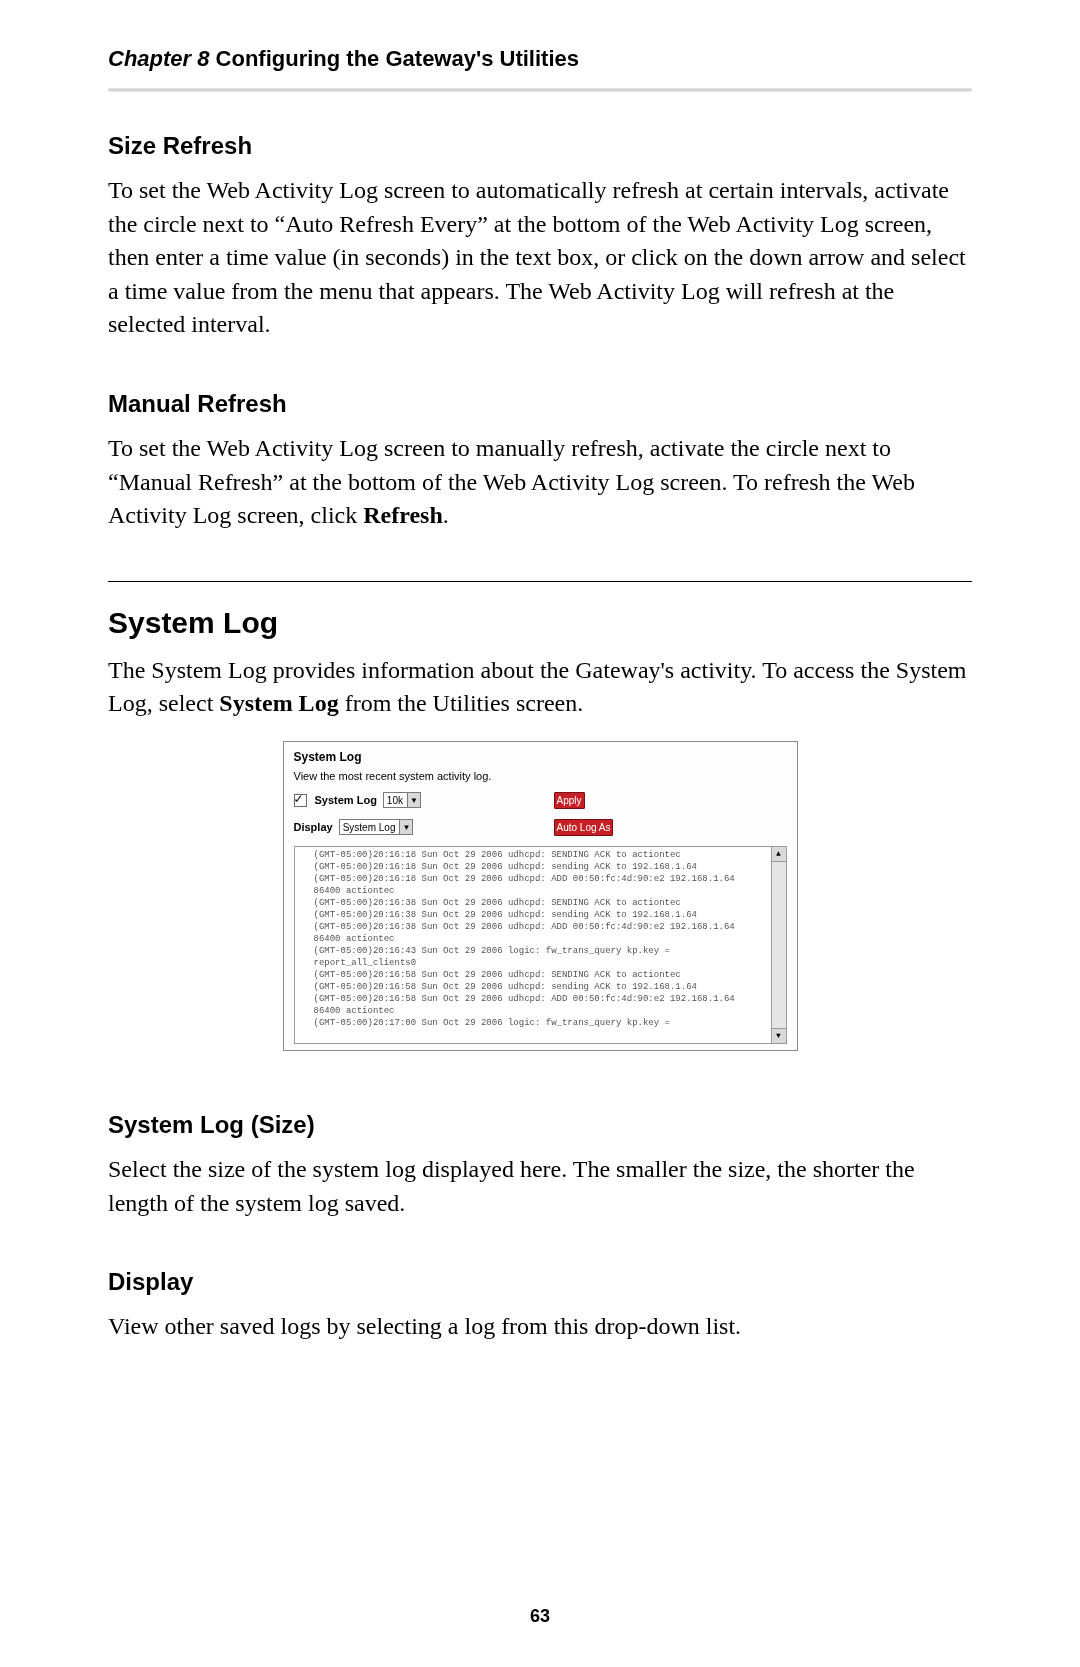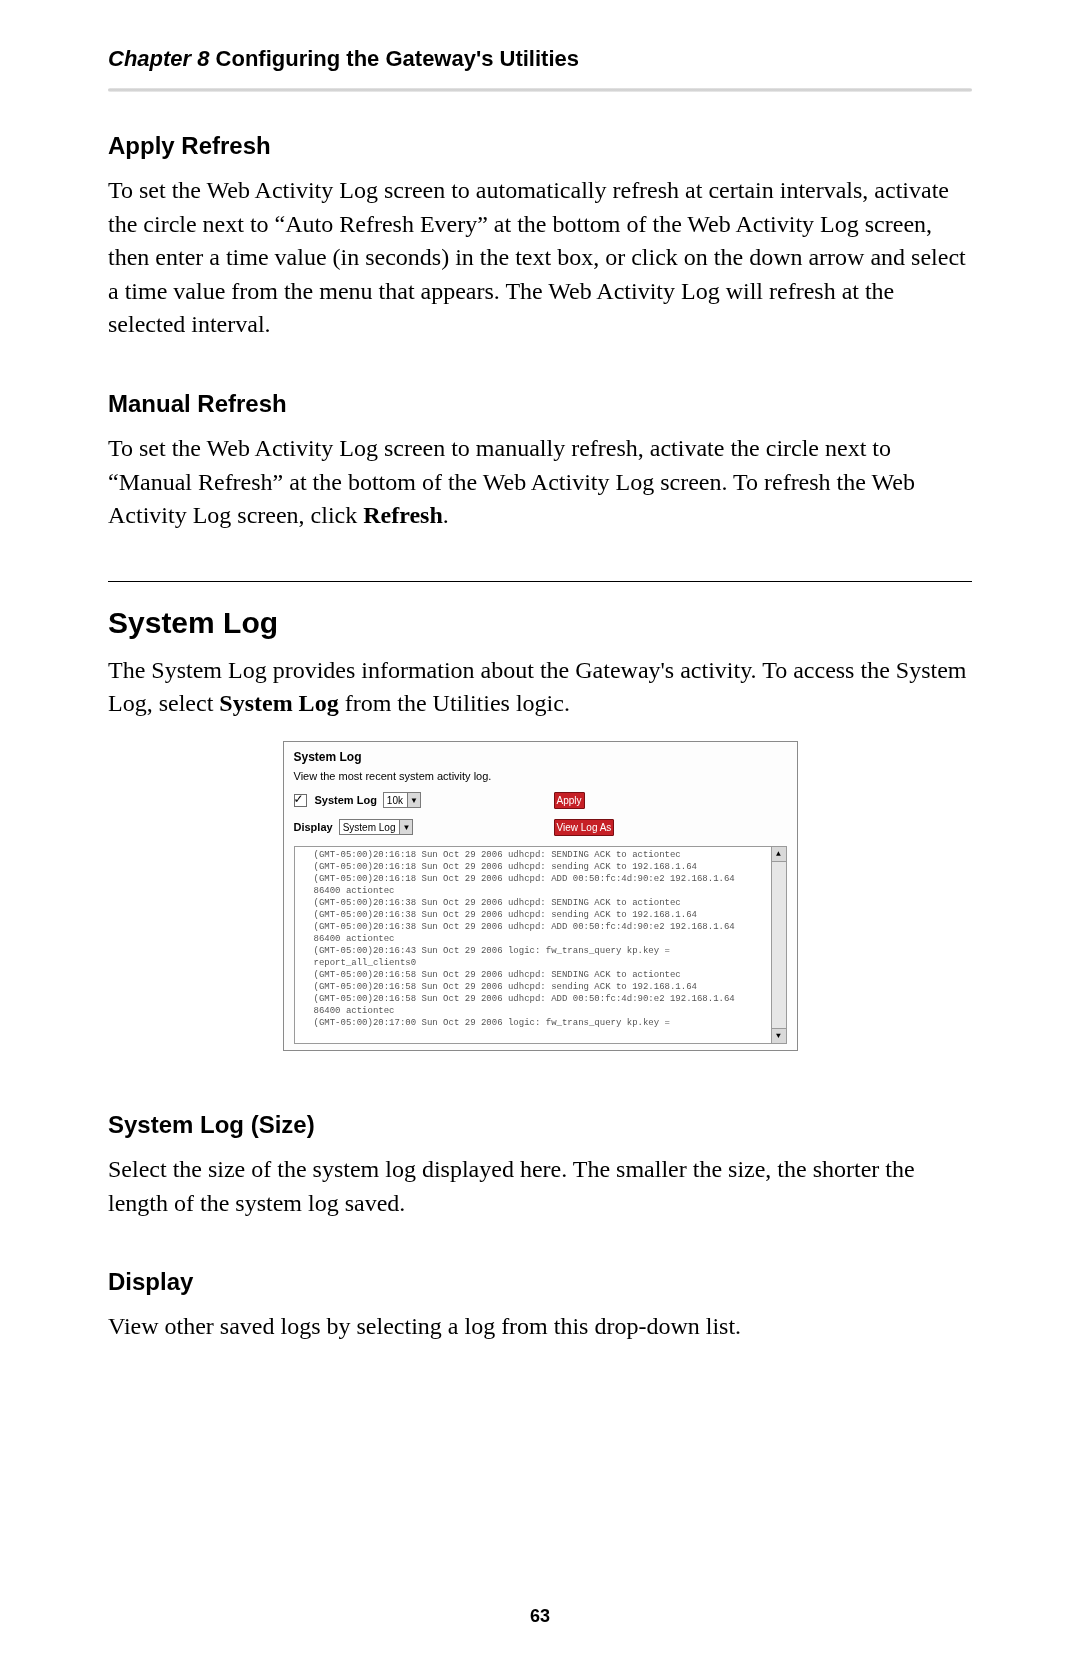--- a/index.html
+++ b/index.html
@@ -212,33 +212,33 @@
 
 <div class="page">
 
   <div class="chapter-header">
     <span class="chap-label">Chapter 8</span><span>  Configuring the Gateway's Utilities</span>
   </div>
   <div class="header-rule"></div>
 
   <div class="body">
 
-    <div class="h-sub">Apply Refresh</div>
+    <div class="h-sub">Size Refresh</div>
     <p class="para">To set the Web Activity Log screen to automatically refresh at certain intervals, activate the circle next to “Auto Refresh Every” at the bottom of the Web Activity Log screen, then enter a time value (in seconds) in the text box, or click on the down arrow and select a time value from the menu that appears. The Web Activity Log will refresh at the selected interval.</p>
 
     <div class="h-sub">Manual Refresh</div>
     <p class="para">
       <span>To set the Web Activity Log screen to manually refresh, activate the circle next to “Manual Refresh” at the bottom of the Web Activity Log screen. To refresh the Web Activity Log screen, click </span><b>Refresh</b><span>.</span>
     </p>
 
     <hr class="hr-thin">
 
     <div class="h-major">System Log</div>
     <p class="para-tight">
-      <span>The System Log provides information about the Gateway's activity. To access the System Log, select </span><b>System Log</b><span> from the Utilities logic.</span>
+      <span>The System Log provides information about the Gateway's activity. To access the System Log, select </span><b>System Log</b><span> from the Utilities screen.</span>
     </p>
 
     <div class="screenshot">
       <div class="ss-title">System Log</div>
       <div class="ss-sub">View the most recent system activity log.</div>
 
       <div class="ss-row">
         <div class="left">
           <span class="checkbox"></span>
           <span class="label-bold">System Log</span>
@@ -254,21 +254,21 @@
 
       <div class="ss-row">
         <div class="left">
           <span class="label-bold" style="margin-left:0;">Display</span>
           <span class="select">
             <span>System Log</span>
             <span class="arrow">▼</span>
           </span>
         </div>
         <div class="right">
-          <span class="btn">View Log As</span>
+          <span class="btn">Auto Log As</span>
         </div>
       </div>
 
       <div class="log-area">
         <div class="log-inner" id="log-inner">(GMT-05:00)20:16:18 Sun Oct 29 2006 udhcpd: SENDING ACK to actiontec
 (GMT-05:00)20:16:18 Sun Oct 29 2006 udhcpd: sending ACK to 192.168.1.64
 (GMT-05:00)20:16:18 Sun Oct 29 2006 udhcpd: ADD 00:50:fc:4d:90:e2 192.168.1.64
 86400 actiontec
 (GMT-05:00)20:16:38 Sun Oct 29 2006 udhcpd: SENDING ACK to actiontec
 (GMT-05:00)20:16:38 Sun Oct 29 2006 udhcpd: sending ACK to 192.168.1.64

